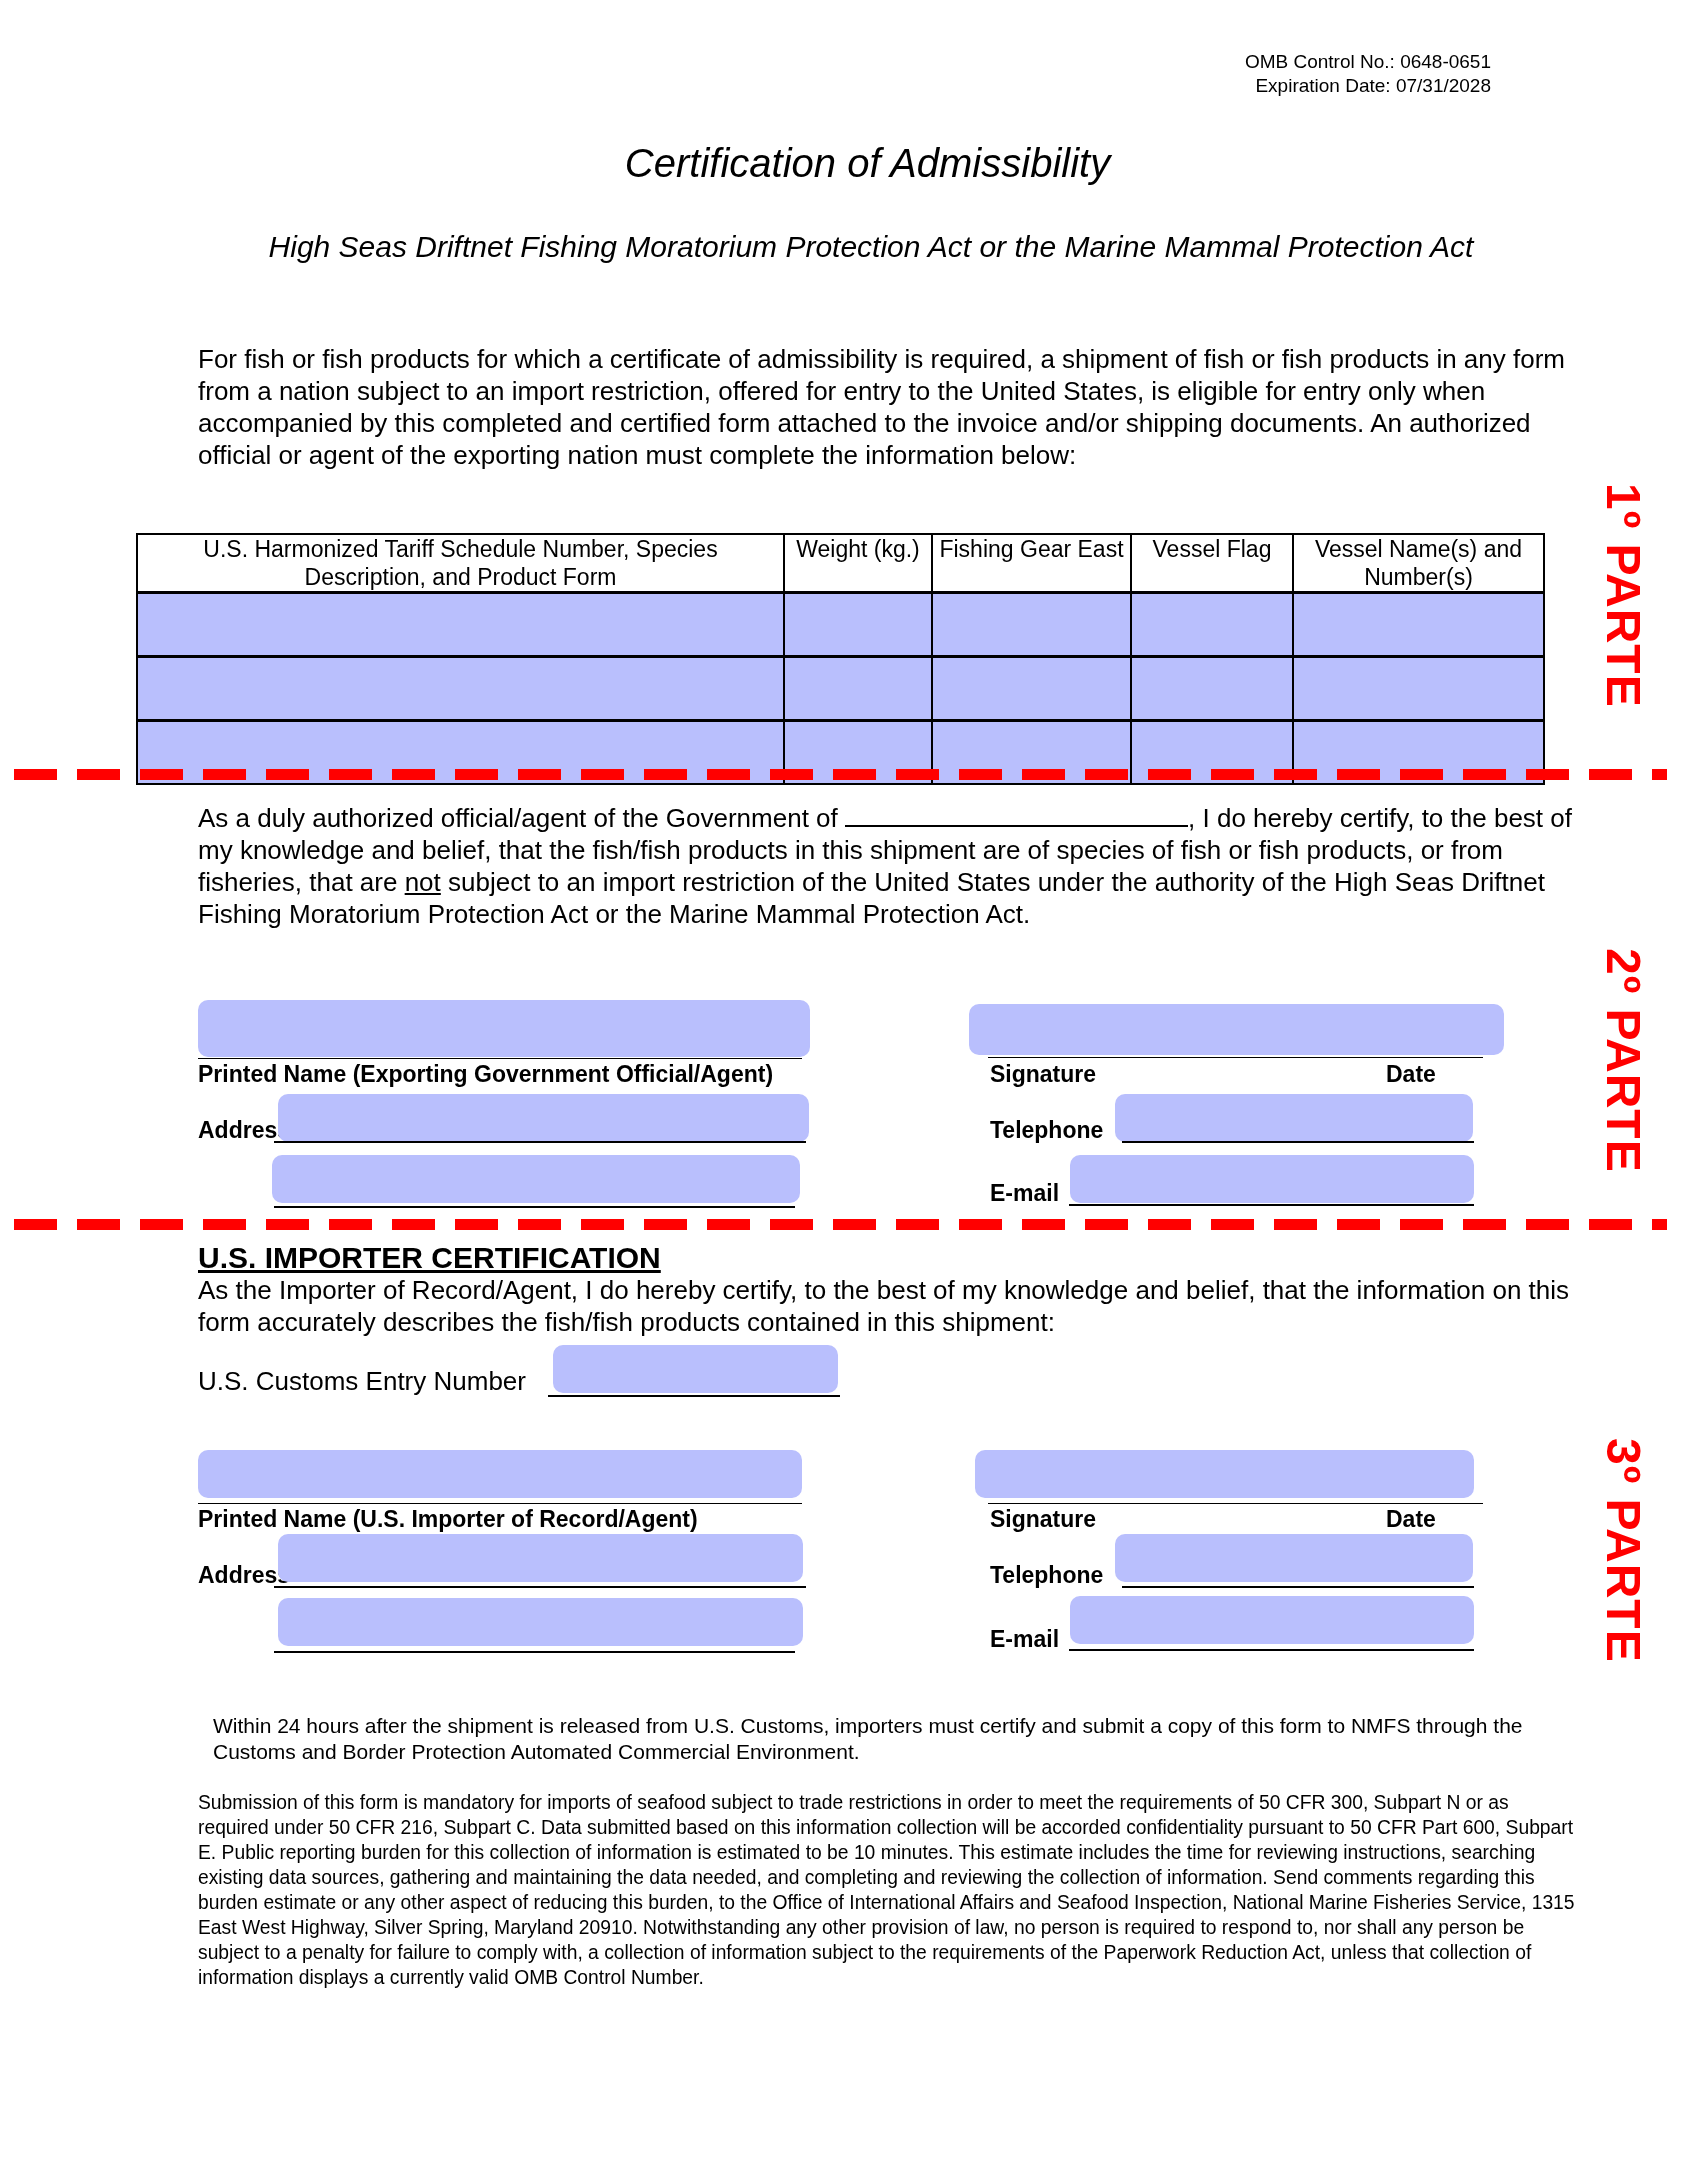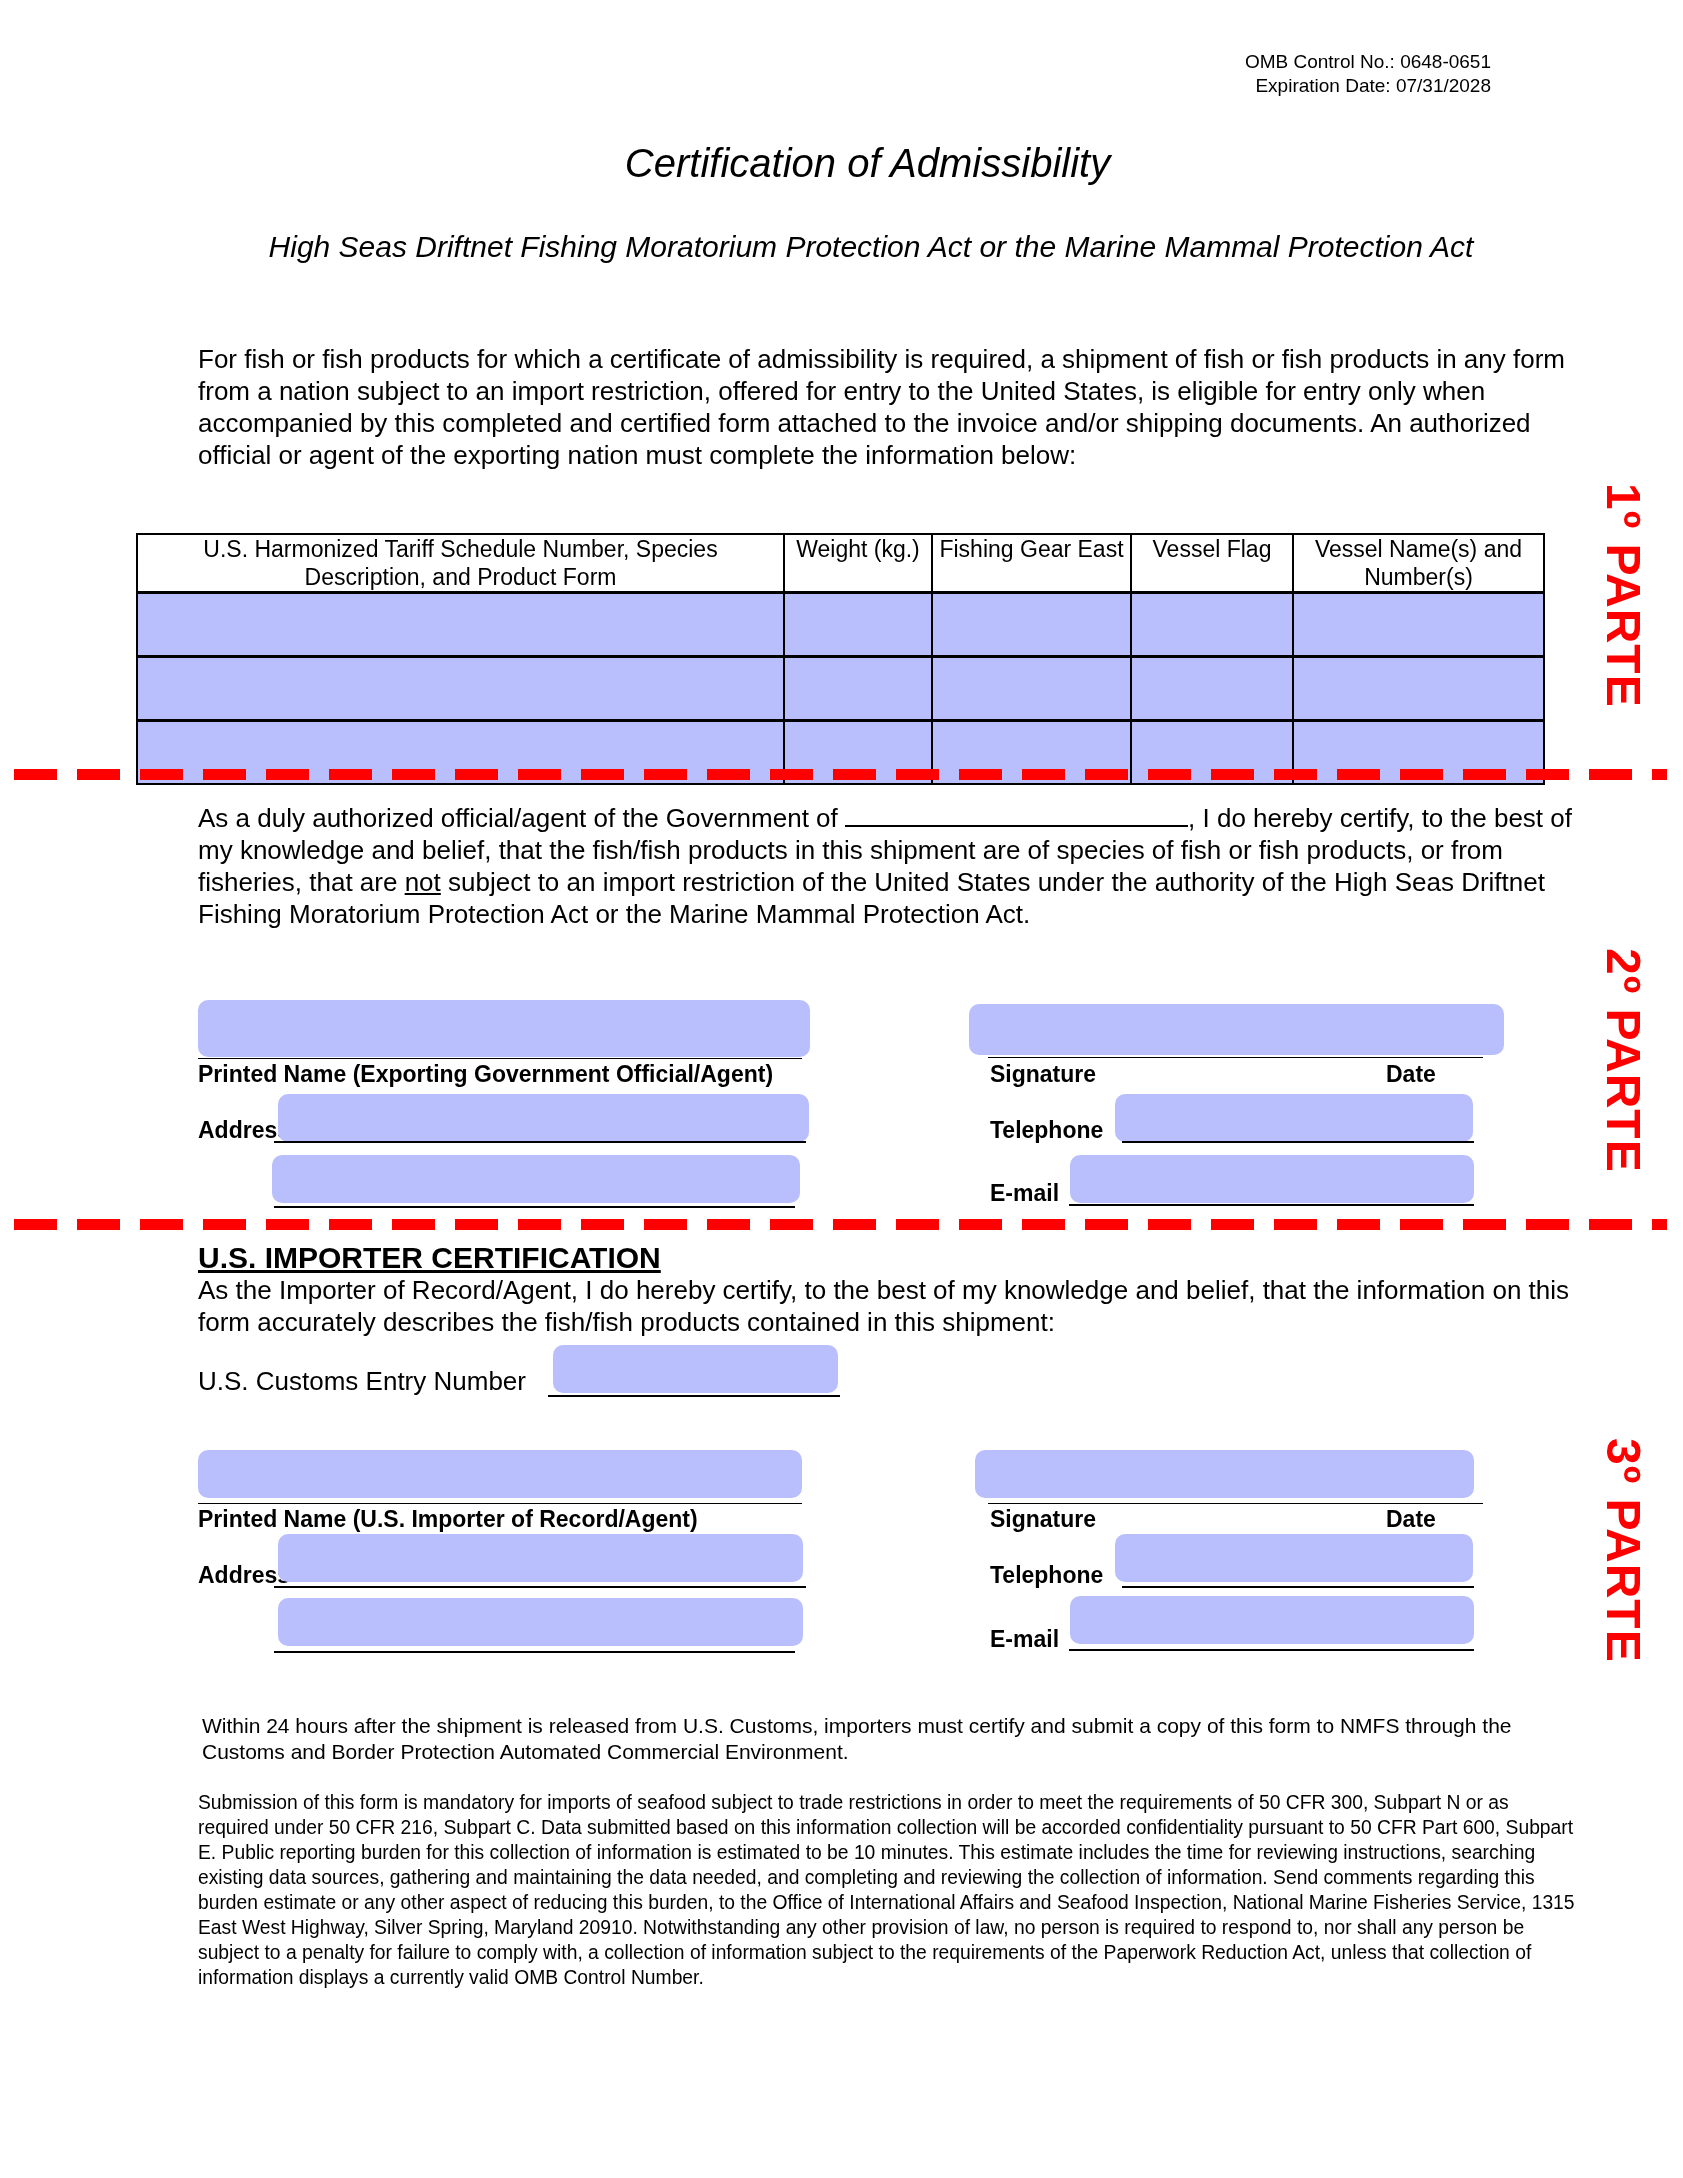--- a/index.html
+++ b/index.html
@@ -27,21 +27,21 @@
 
   .field { position: absolute; background: #b9bffd; border-radius: 10px; border: none; box-sizing: border-box; }
   .rule { position: absolute; height: 0; border-top: 2px solid #000; }
   .rule.thin { border-top-width: 1px; }
   .lbl { position: absolute; font-weight: bold; font-size: 23px; }
   .lbl-n { position: absolute; font-size: 26px; }
 
   .sec-h { left: 198px; top: 1241px; font-weight: bold; font-size: 30px; text-decoration: underline; }
   .sec-p { left: 198px; width: 1376px; top: 1274px; font-size: 26px; line-height: 32px; }
 
-  .note1 { left: 202px; width: 1376px; top: 1713px; font-size: 21px; line-height: 26px; }
+  .note1 { left: 213px; width: 1376px; top: 1713px; font-size: 21px; line-height: 26px; }
   .note2 { left: 198px; width: 1386px; top: 1790px; font-size: 19.3px; line-height: 25px; }
 </style>
 </head>
 <body>
 
 <div class="abs omb">
   <div>OMB Control No.: 0648-0651</div>
   <div>Expiration Date: 07/31/2028</div>
 </div>
 

